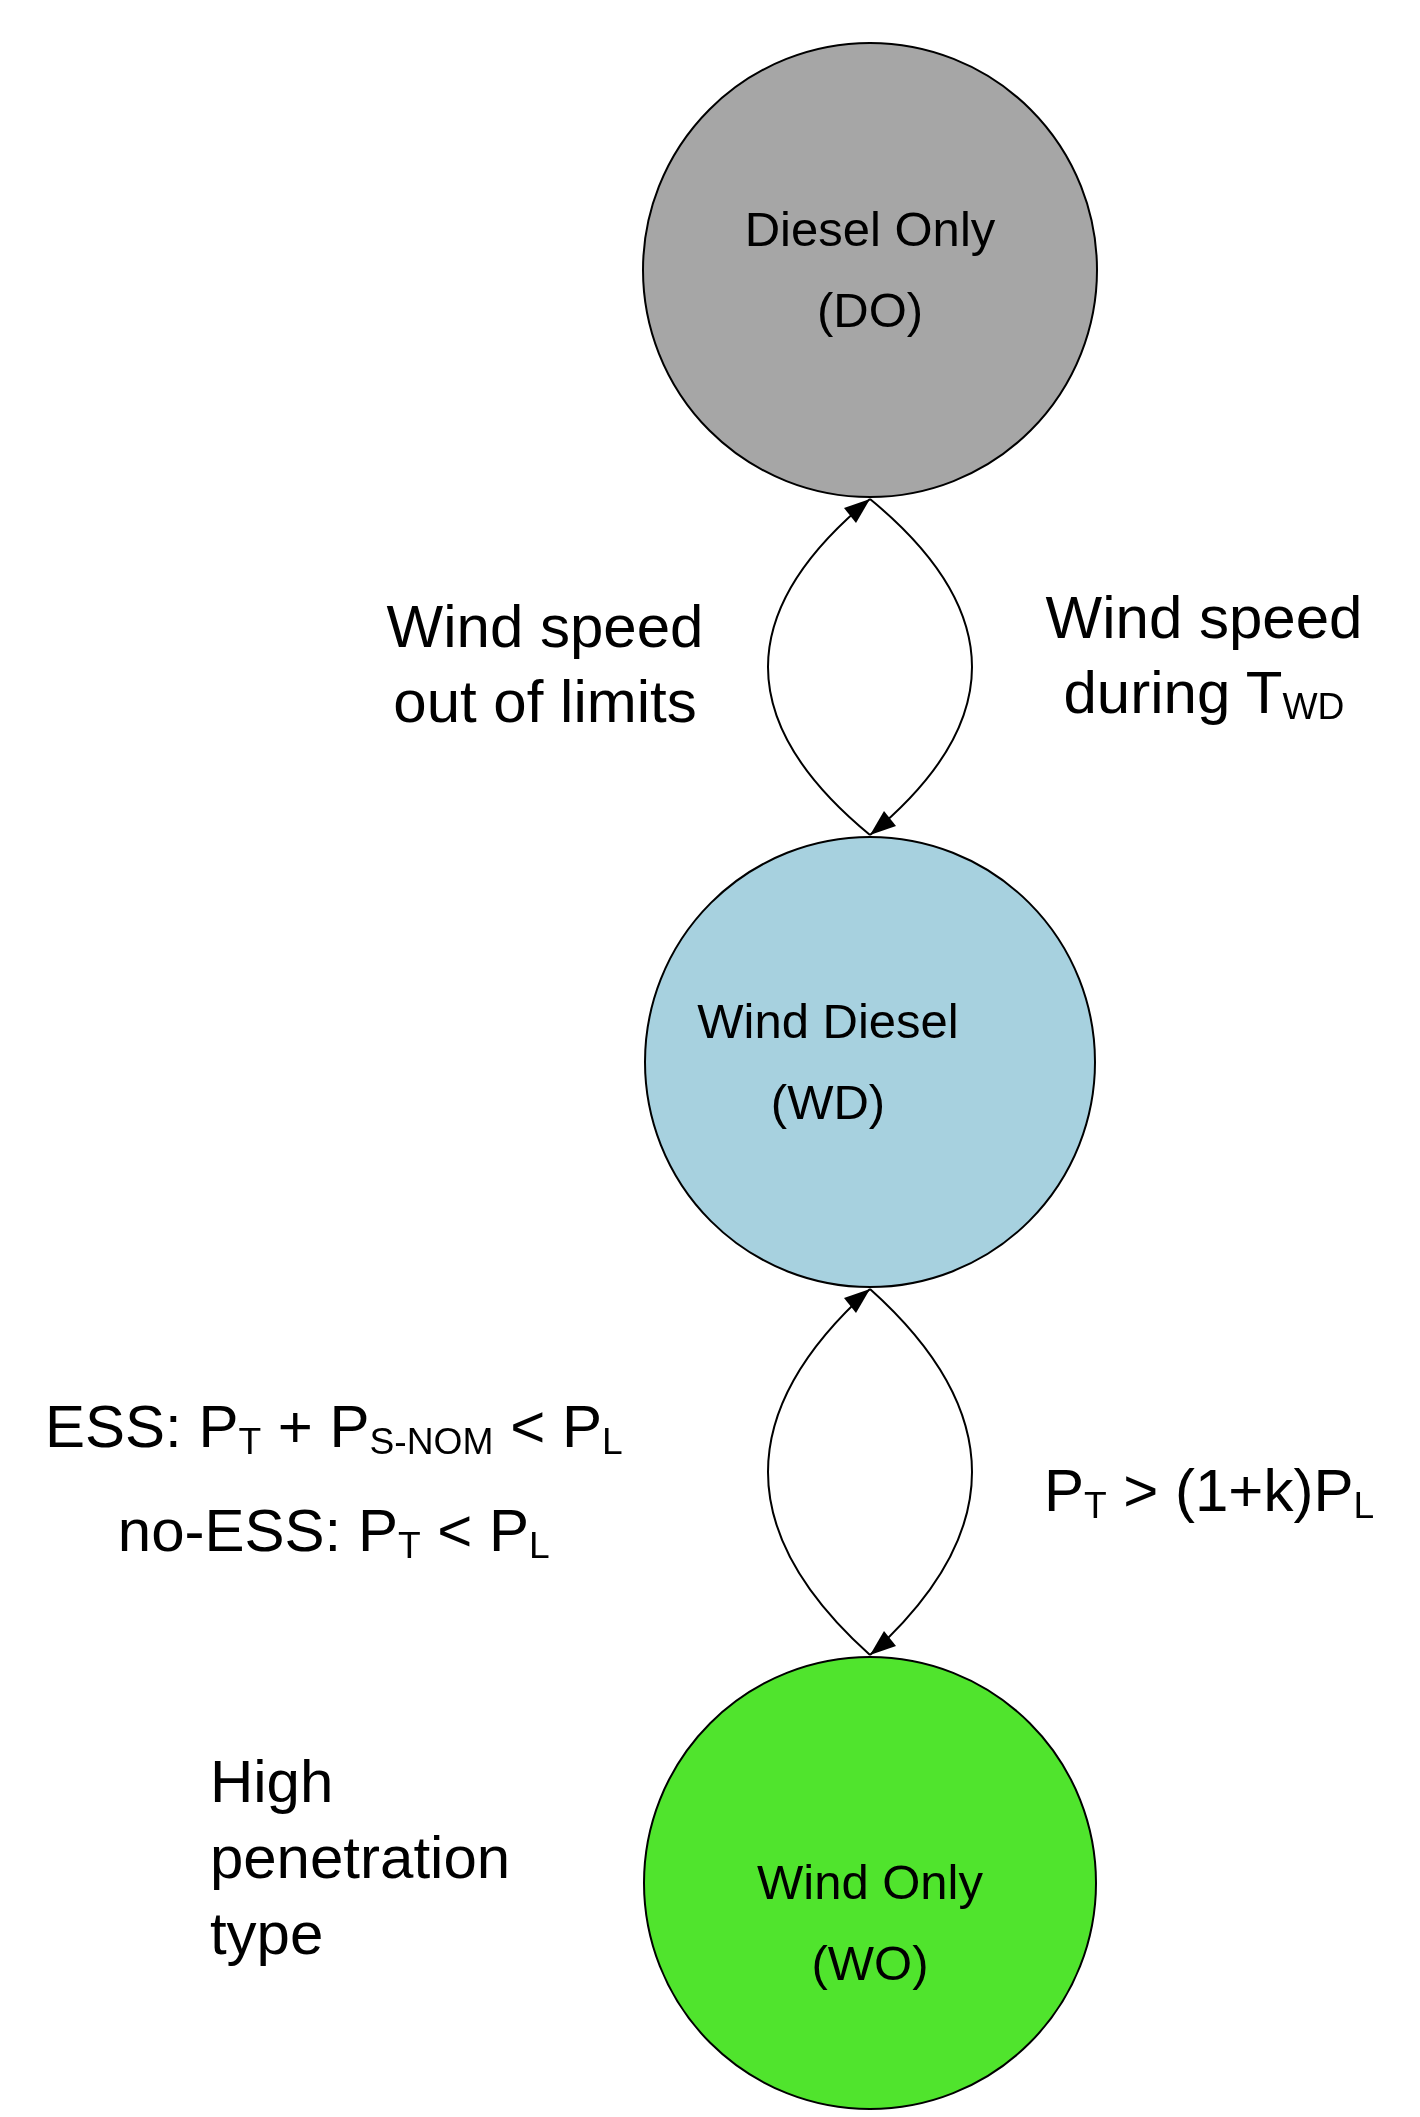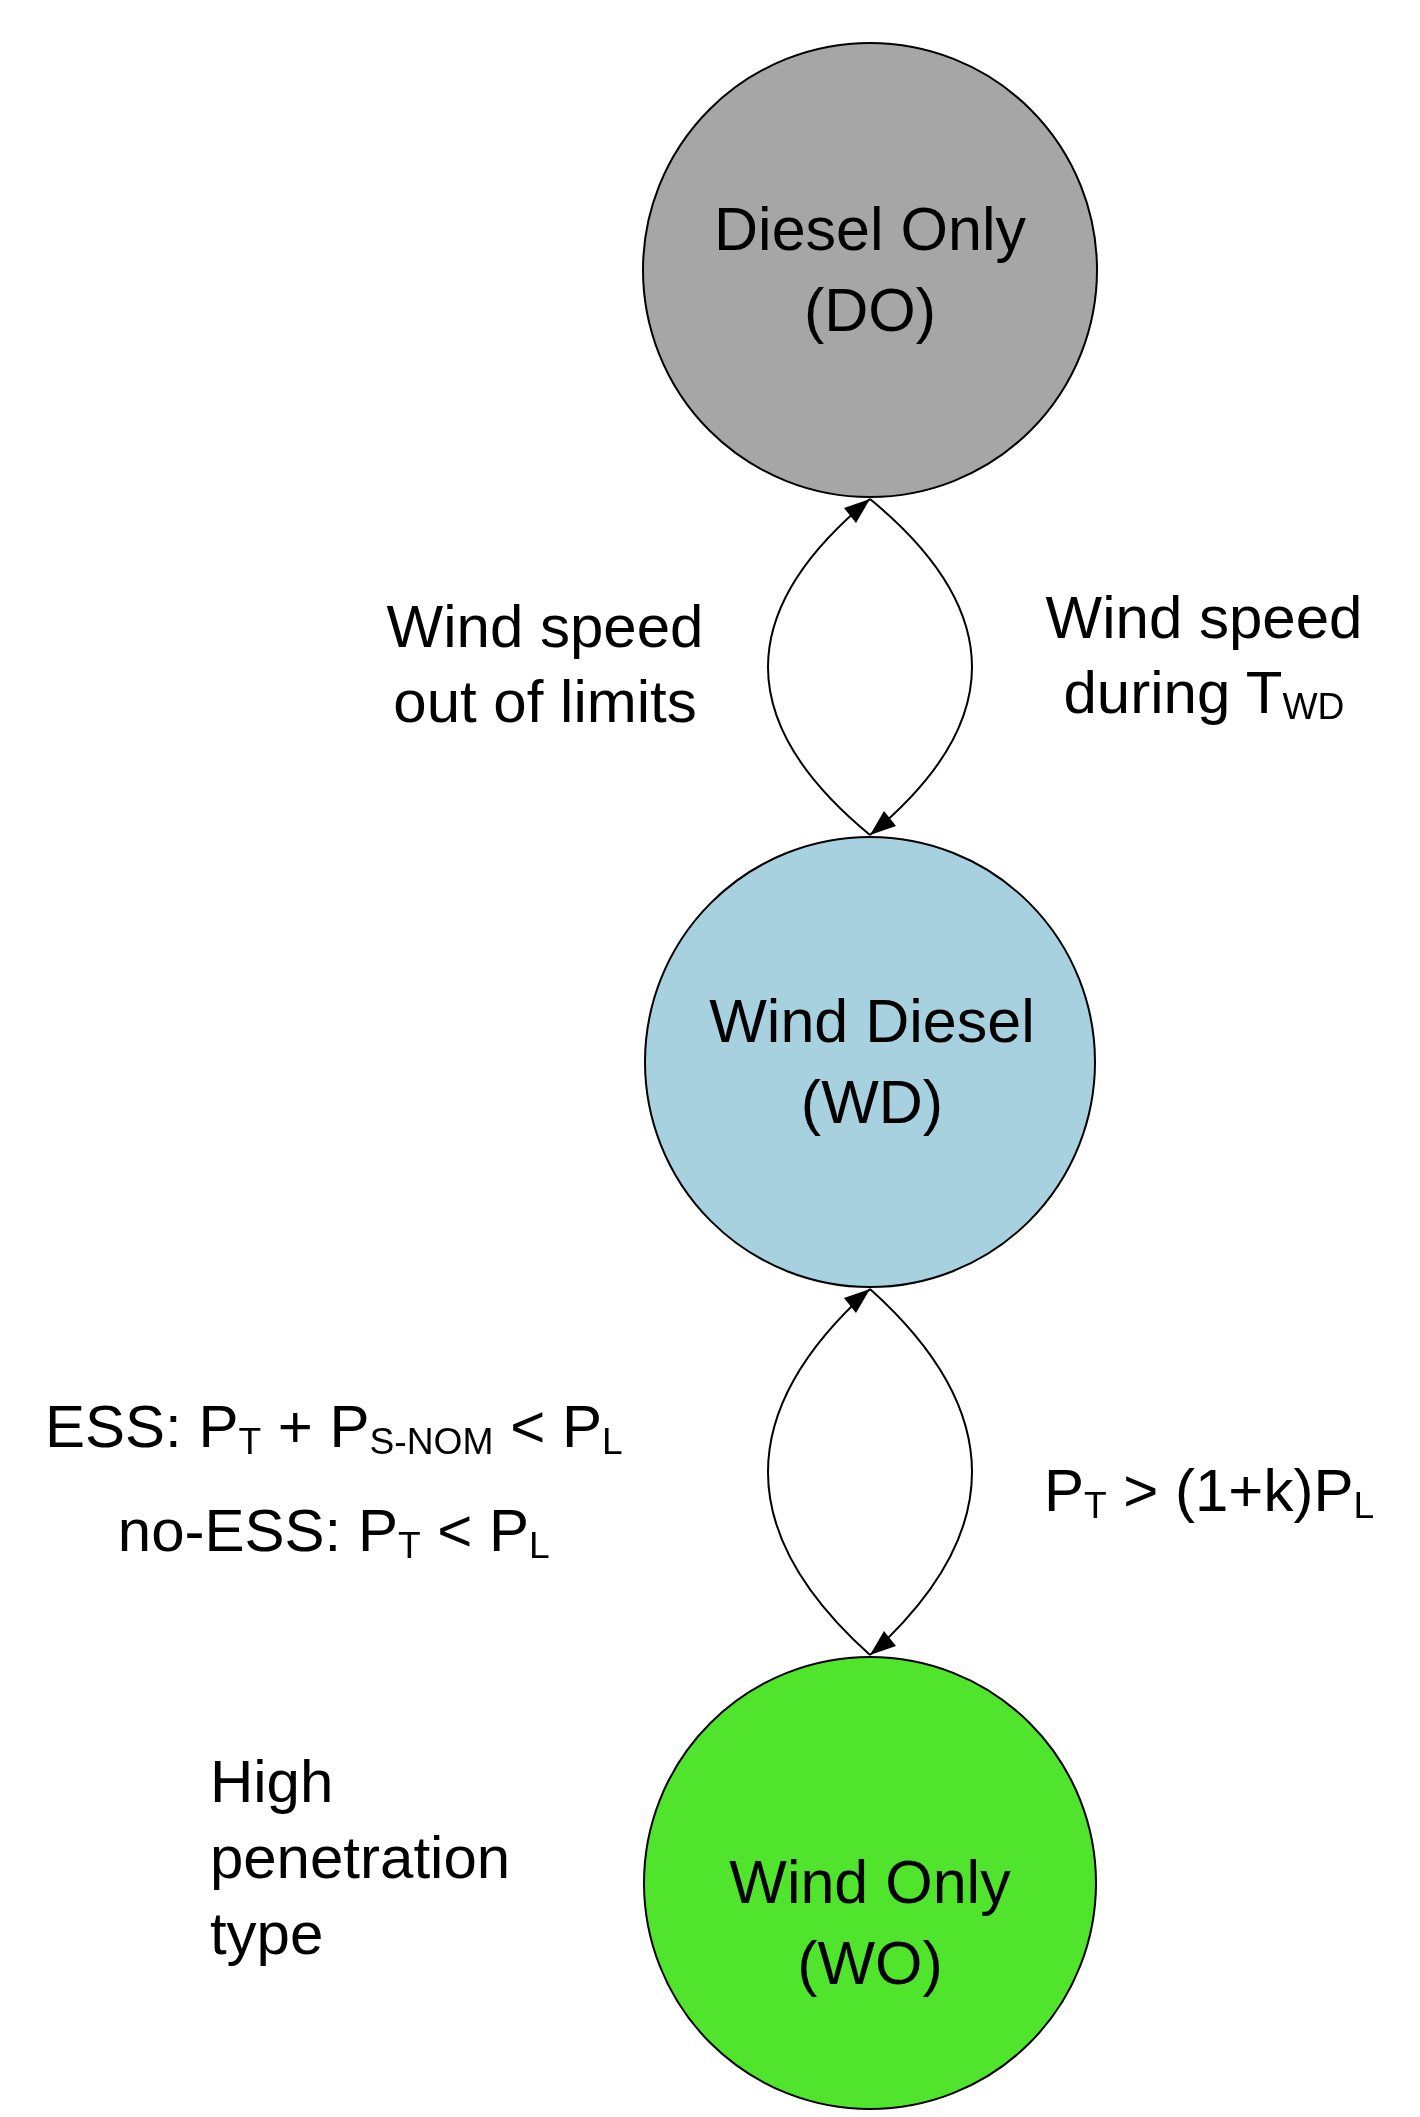--- a/index.html
+++ b/index.html
@@ -14,21 +14,21 @@
   }
   .diagram-svg { position: absolute; left: 0; top: 0; width: 1420px; height: 2117px; }
   .state-circle { stroke: #000000; stroke-width: 2; }
   .edge-arc { fill: none; stroke: #000000; stroke-width: 2; }
   .arrowhead { fill: #000000; stroke: none; }
 
   .state-label {
     position: absolute;
     transform: translate(-50%, -50%);
     text-align: center;
-    font-size: 61px;
+    font-size: 49px;
     line-height: 81px;
     white-space: nowrap;
   }
   .edge-label {
     position: absolute;
     transform: translate(-50%, -50%);
     text-align: center;
     font-size: 60px;
     line-height: 75px;
     white-space: nowrap;
@@ -72,21 +72,21 @@
     <path class="edge-arc" d="M 870 1289 Q 1074 1472 870 1655"></path>
     <polygon class="arrowhead" points="870,1289 856,1313 844,1298"></polygon>
     <polygon class="arrowhead" points="870,1655 884,1631 896,1646"></polygon>
   </svg>
 
   <div class="state-label" style="left:870px; top:270px;">
     <div>Diesel Only</div>
     <div>(DO)</div>
   </div>
 
-  <div class="state-label" style="left:872px; top:1062px;">
+  <div class="state-label" style="left:828px; top:1062px;">
     <div>Wind Diesel</div>
     <div>(WD)</div>
   </div>
 
   <div class="state-label" style="left:870px; top:1923px;">
     <div>Wind Only</div>
     <div>(WO)</div>
   </div>
 
   <div class="edge-label" style="left:545px; top:664px;">

